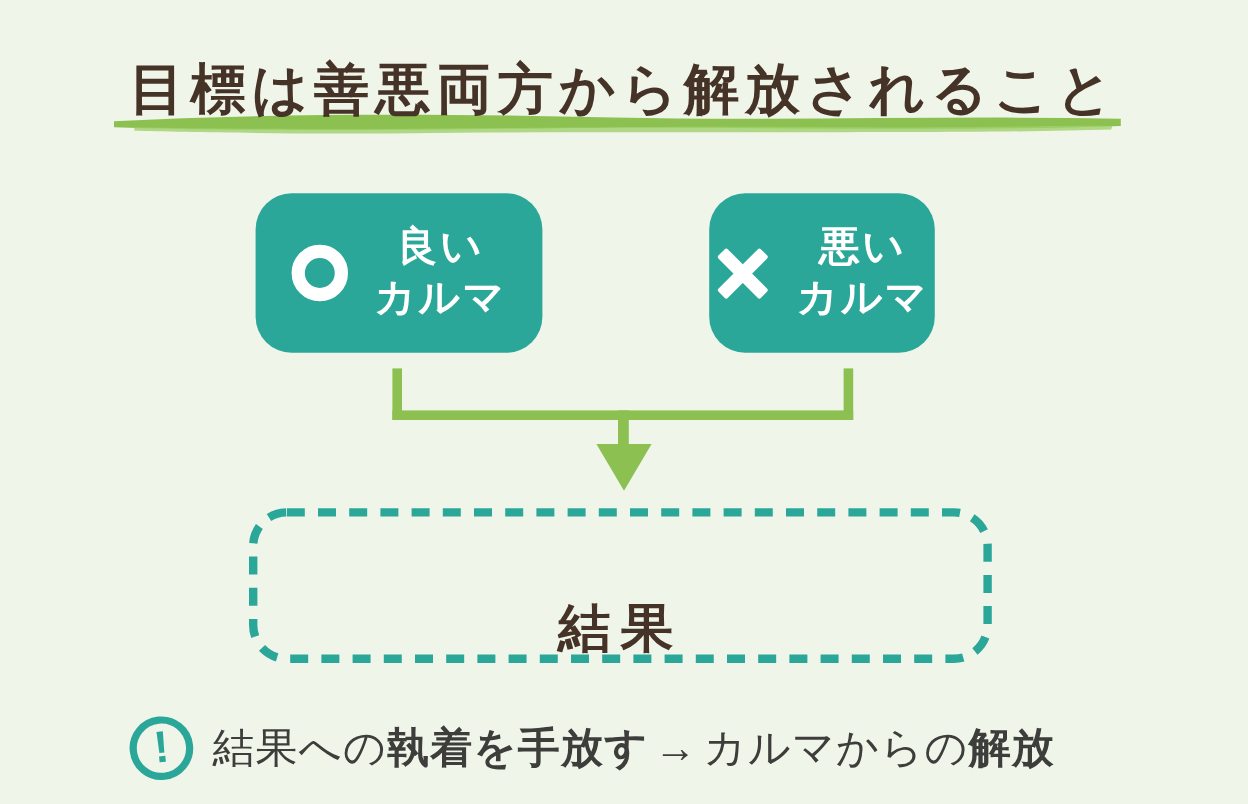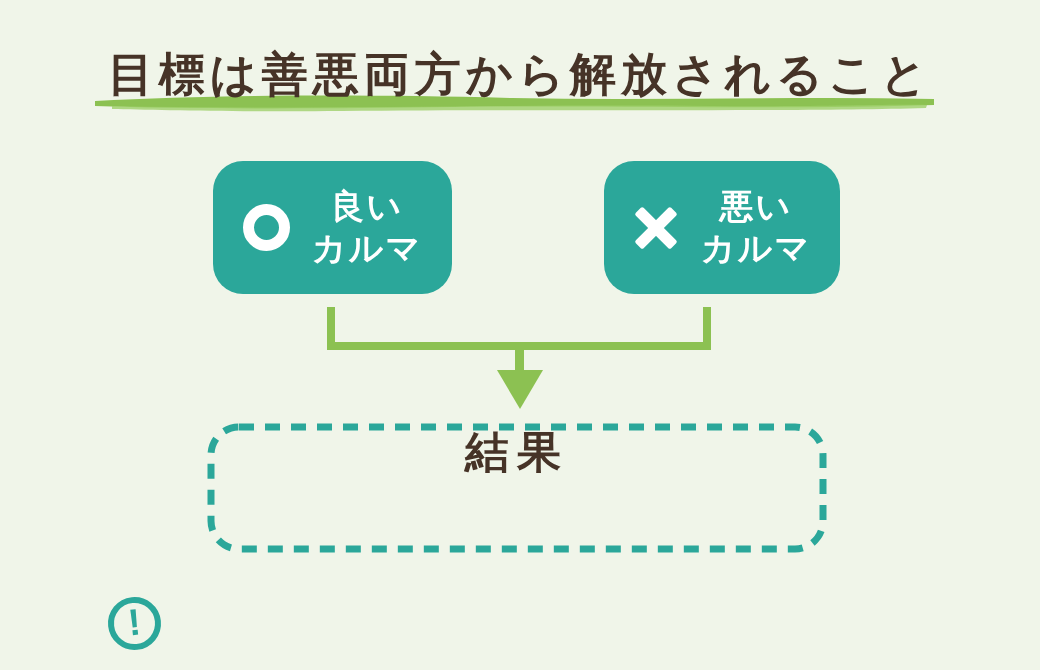--- a/index.html
+++ b/index.html
@@ -35,21 +35,21 @@
     height:133px;
     background:#2ba79a;
     border-radius:30px;
     display:flex;
     align-items:center;
     justify-content:center;
     gap:22px;
     color:#ffffff;
   }
   .karma-box.good { left:213px; width:239px; }
-  .karma-box.bad  { left:604px; width:236px; }
+  .karma-box.bad  { left:591px; width:188px; }
   .karma-label {
     font-size:34px;
     font-weight:bold;
     line-height:1.22;
     text-align:center;
     display:flex;
     flex-direction:column;
     letter-spacing:2px;
     justify-content:center;
   }
@@ -85,21 +85,21 @@
     border-right:23px solid transparent;
     border-top:39px solid #8cc152;
   }
 
   
   .result-box {
     position:absolute;
     left:207px; top:423px;
     width:620px; height:130px;
     display:flex;
-    align-items:flex-start;
+    align-items:flex-end;
     justify-content:center;
   }
   .result-border { position:absolute; left:0; top:0; }
   .result-label {
     position:relative;
     font-size:44px;
     font-weight:bold;
     color:#463327;
     letter-spacing:8px;
   }
@@ -181,15 +181,18 @@
     <svg class="result-border" width="620" height="130" viewBox="0 0 620 130">
       <rect x="4" y="4" width="612" height="122" rx="28" ry="28" fill="none" stroke="#2ba79a" stroke-width="7" stroke-dasharray="15 11"></rect>
     </svg>
     <span class="result-label">結果</span>
   </div>
 
   <div class="note">
     <span class="note-icon">
       <span class="excl">!</span>
     </span>
+    <p class="note-text">
+      <span>結果への</span><b>執着を手放す</b><span class="arrow-glyph">→</span><span>カルマからの</span><b>解放</b>
+    </p>
   </div>
 
 </div>
 
 </body></html>

